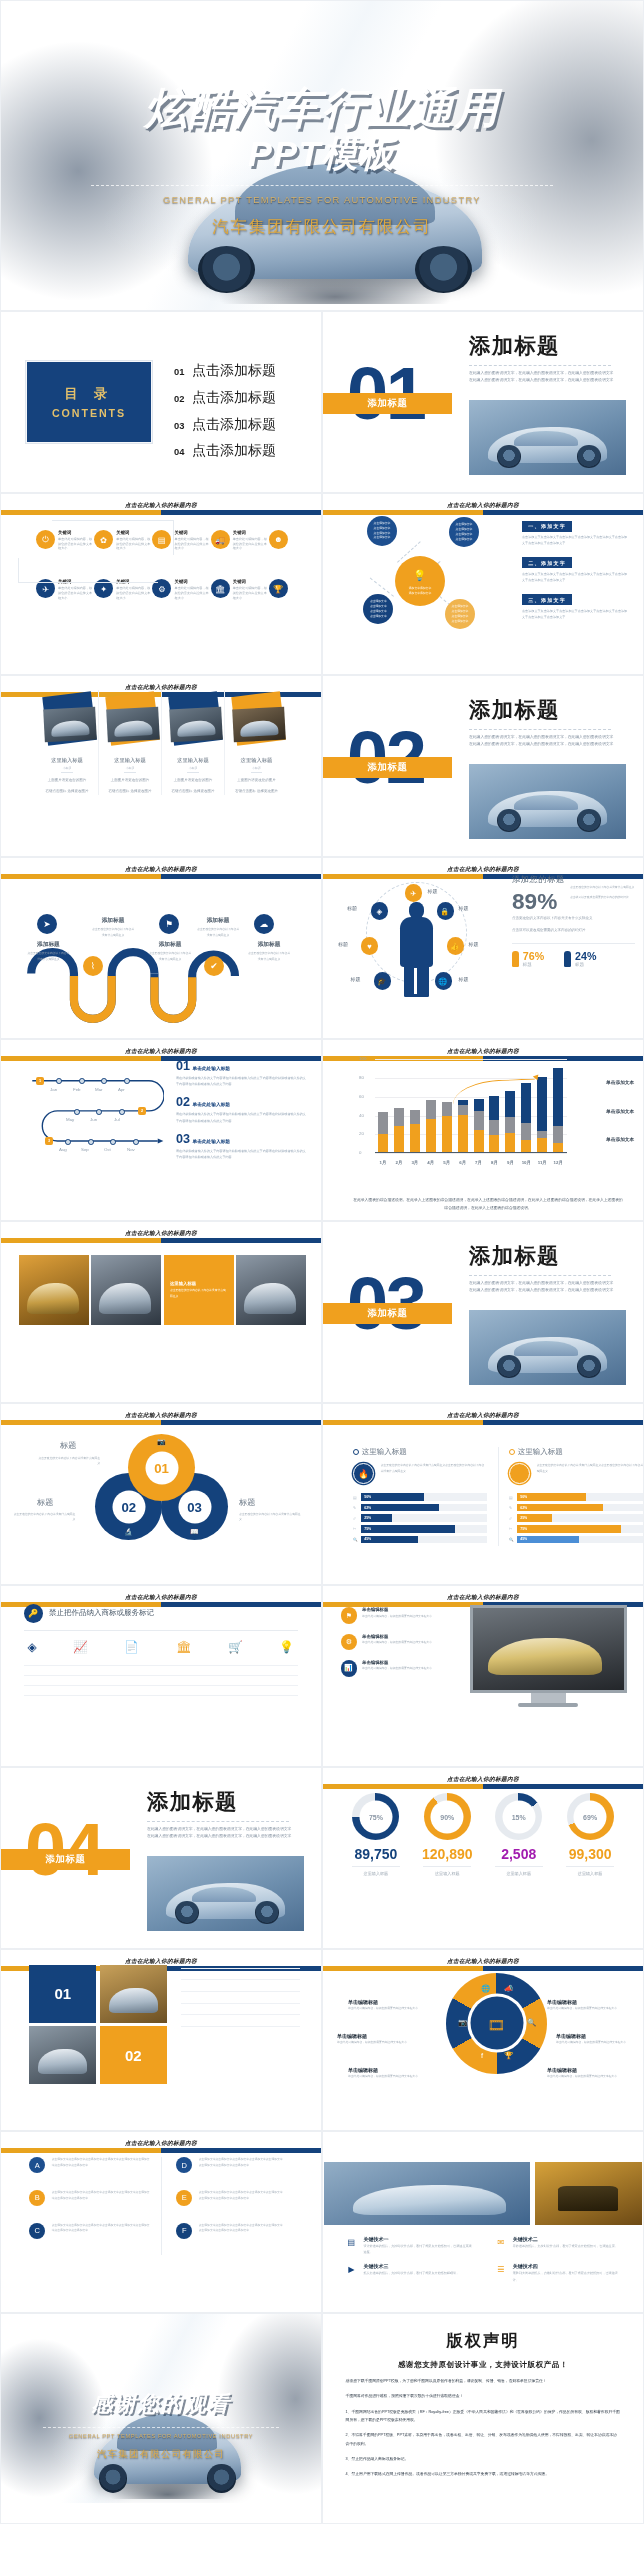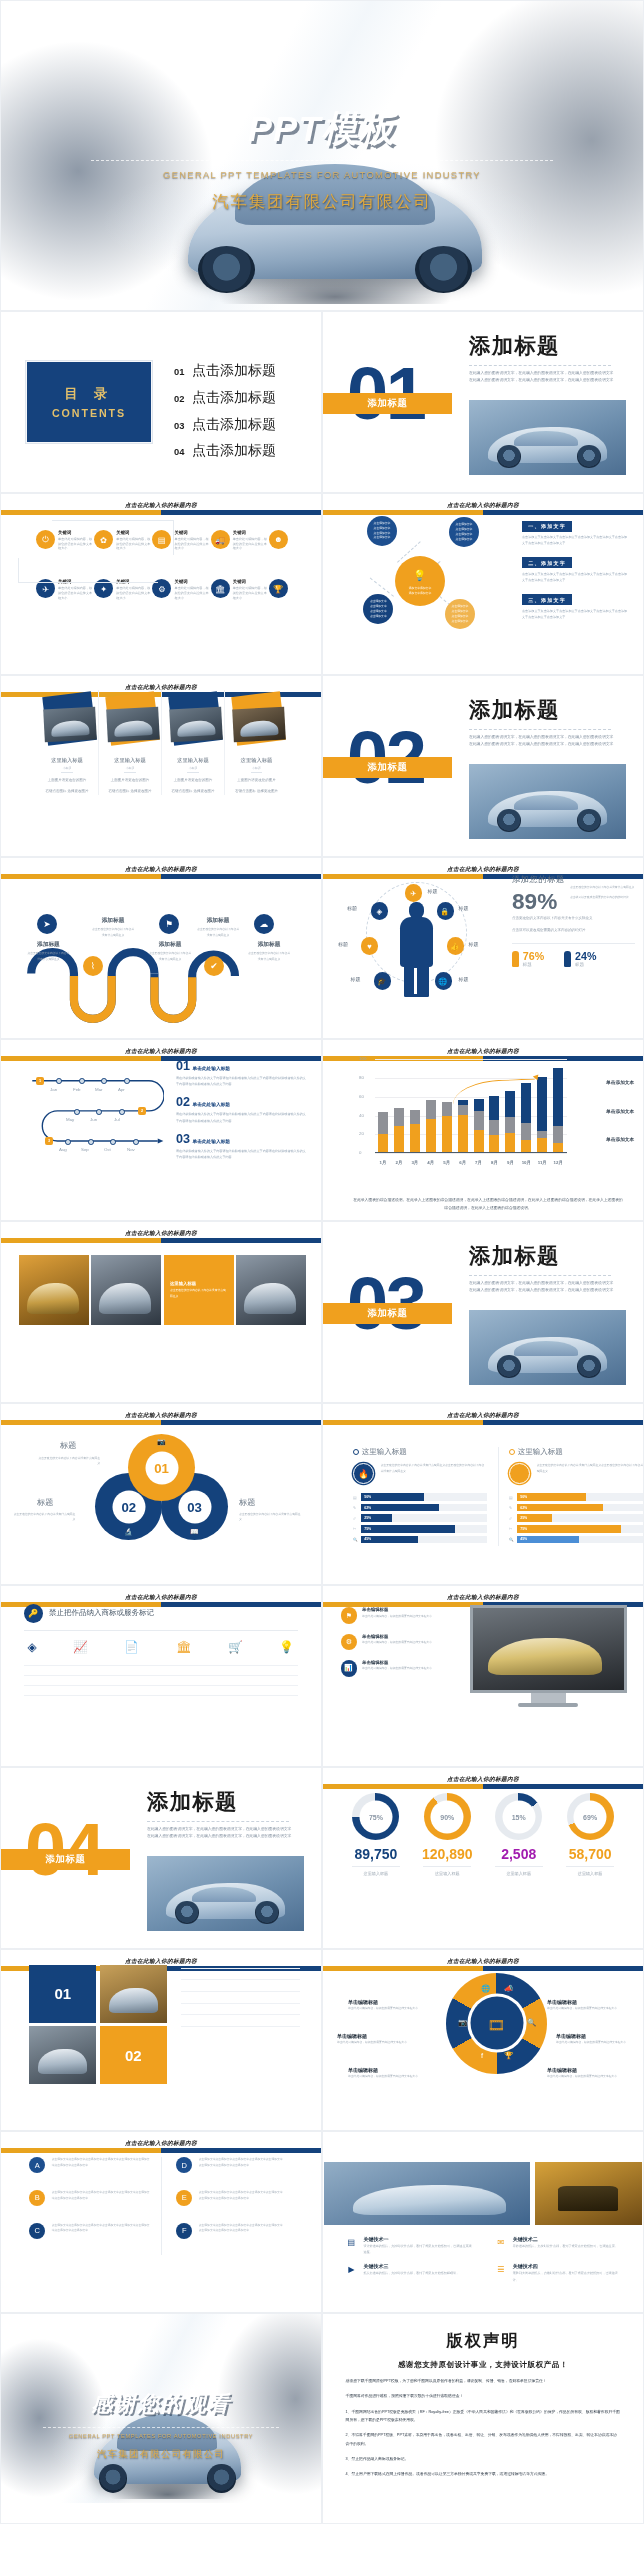--- a/index.html
+++ b/index.html
@@ -366,20 +366,21 @@
 
   <div class="slide full">
     <div class="photo-bg">
       <div class="car-shape">
         <div class="wheel l"></div>
         <div class="wheel r"></div>
       </div>
     </div>
     <div class="cover-inner">
       <div class="cover-title">
+        <span>炫酷汽车行业通用</span>
         <small>PPT模板</small>
       </div>
       <div class="cover-rule"></div>
       <div class="cover-sub">GENERAL PPT TEMPLATES FOR AUTOMOTIVE  INDUSTRY</div>
       <div class="cover-org">汽车集团有限公司有限公司</div>
     </div>
   </div>
 
   <div class="row">
     <div class="slide">
@@ -1203,21 +1204,21 @@
               <div class="inner">15%</div>
             </div>
             <div class="num" style="color:#a21caf">2,508</div>
             <div class="hr"></div>
             <div class="cap">这里输入标题</div>
           </div>
           <div class="dn">
             <div class="ring" style="background:conic-gradient(#f0a01e 0deg 248.4deg,#e6eaef 248.4deg 360deg)">
               <div class="inner">69%</div>
             </div>
-            <div class="num" style="color:#f0a01e">58,700</div>
+            <div class="num" style="color:#f0a01e">99,300</div>
             <div class="hr"></div>
             <div class="cap">这里输入标题</div>
           </div>
         </div>
     </div>
   </div>
 
   <div class="row">
     <div class="slide">
       <div class="sl-head">

